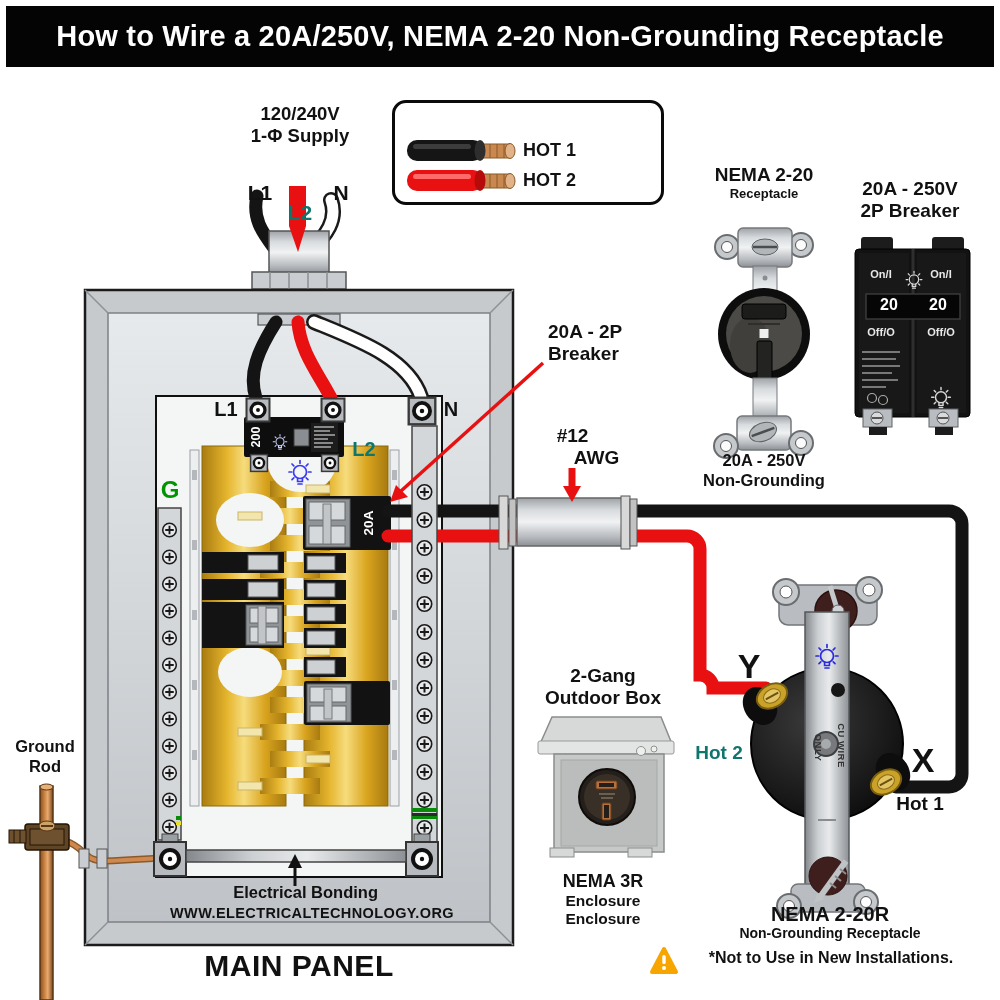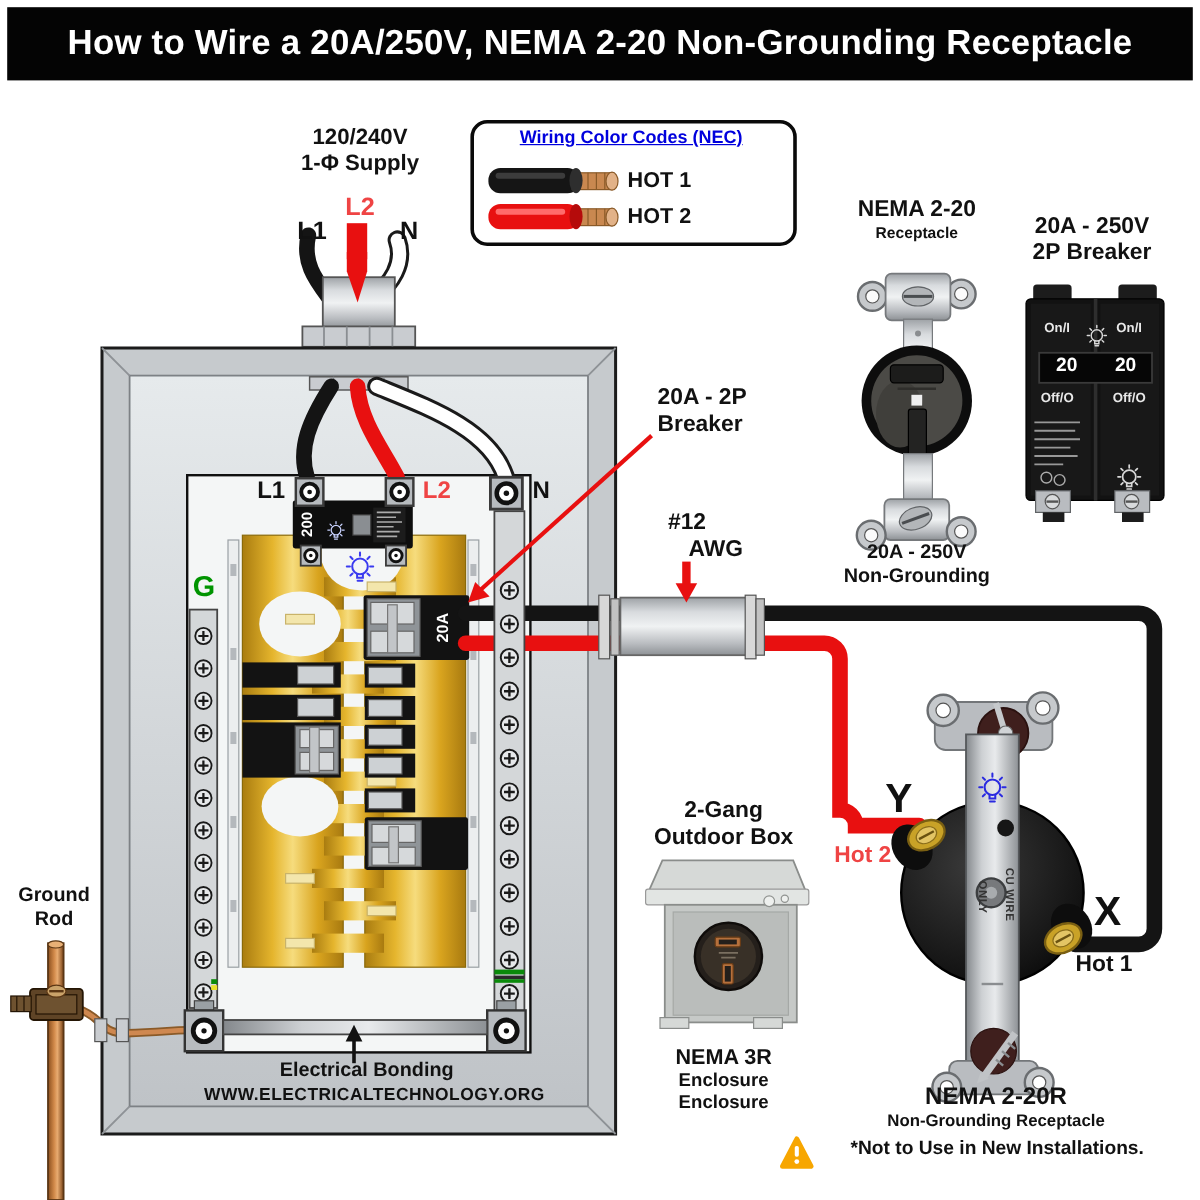--- a/index.html
+++ b/index.html
@@ -1,20 +1,20 @@
 <!DOCTYPE html>
 <html><head>
 <meta charset="utf-8">
 <style>
   html,body{margin:0;padding:0;background:#fff;}
   .stage{position:relative;width:1000px;height:1000px;background:#fff;overflow:hidden;
          font-family:"Liberation Sans",sans-serif;}
   .art{position:absolute;left:0;top:0;}
   .lbl{position:absolute;font-weight:800;color:#111;line-height:1.06;text-align:center;white-space:nowrap;}
-  .red{color:#ef4444;}
+  .red{color:#0f766e;margin-top:40px;}
   .bar{position:absolute;left:6px;top:6px;width:988px;height:61px;background:#040404;
        display:flex;align-items:center;justify-content:center;}
   .title{position:static;font-size:29px;color:#fff;letter-spacing:.2px;}
   .legendbox{position:absolute;left:392px;top:100px;width:266px;height:99px;
              border:3.5px solid #0a0a0a;border-radius:14px;}
   .link{color:#0000dd;text-decoration:underline;font-size:15px;font-weight:700;cursor:pointer;}
   .site{letter-spacing:.4px;}
 </style>
 </head>
 <body>
@@ -411,21 +411,20 @@
   <div class="lbl title">How to Wire a 20A/250V, NEMA 2-20 Non-Grounding Receptacle</div>
 </div>
 
 <div class="lbl" style="left:245px;top:104px;width:110px;font-size:18.5px;">120/240V</div>
 <div class="lbl" style="left:241px;top:126px;width:118px;font-size:18.5px;">1-Φ Supply</div>
 <div class="lbl" style="left:243px;top:182px;width:34px;font-size:21px;">L1</div>
 <div class="lbl red" style="left:283px;top:162px;width:34px;font-size:21px;">L2</div>
 <div class="lbl" style="left:326px;top:182px;width:30px;font-size:21px;">N</div>
 
 <div class="legendbox"></div>
-<div class="lbl link" style="left:400px;top:107px;width:252px;">Wiring Color Codes (NEC)</div>
 <div class="lbl" style="left:523px;top:141px;width:70px;font-size:18px;text-align:left;">HOT 1</div>
 <div class="lbl" style="left:523px;top:171px;width:70px;font-size:18px;text-align:left;">HOT 2</div>
 
 <div class="lbl" style="left:703px;top:165px;width:122px;font-size:19px;">NEMA 2-20</div>
 <div class="lbl" style="left:703px;top:187px;width:122px;font-size:13px;">Receptacle</div>
 <div class="lbl" style="left:699px;top:452px;width:130px;font-size:16.5px;">20A - 250V</div>
 <div class="lbl" style="left:699px;top:472px;width:130px;font-size:16.5px;">Non-Grounding</div>
 
 <div class="lbl" style="left:848px;top:179px;width:124px;font-size:19px;">20A - 250V</div>
 <div class="lbl" style="left:848px;top:201px;width:124px;font-size:19px;">2P Breaker</div>
@@ -442,20 +441,21 @@
 <div class="lbl" style="left:545px;top:448px;width:55px;font-size:19px;margin-left:24px;">AWG</div>
 
 <div class="lbl" style="left:209px;top:399px;width:34px;font-size:20px;">L1</div>
 <div class="lbl red" style="left:346px;top:399px;width:36px;font-size:20px;">L2</div>
 <div class="lbl" style="left:437px;top:399px;width:28px;font-size:20px;">N</div>
 <div class="lbl" style="left:156px;top:477px;width:28px;font-size:24px;color:#009400;">G</div>
 <div class="lbl" style="left:236px;top:429px;width:44px;height:16px;font-size:12.5px;color:#fff;transform:rotate(-90deg);">200</div>
 <div class="lbl" style="left:348px;top:515px;width:44px;height:16px;font-size:13.5px;color:#fff;transform:rotate(-90deg);">20A</div>
 <div class="lbl" style="left:212px;top:884px;width:166px;font-size:16.5px;text-align:right;">Electrical Bonding</div>
 <div class="lbl site" style="left:170px;top:906px;width:260px;font-size:14.5px;font-weight:700;">WWW.ELECTRICALTECHNOLOGY.ORG</div>
+<div class="lbl" style="left:149px;top:950px;width:300px;font-size:30px;letter-spacing:.5px;">MAIN PANEL</div>
 <div class="lbl" style="left:8px;top:738px;width:74px;font-size:16.5px;">Ground</div>
 <div class="lbl" style="left:8px;top:758px;width:74px;font-size:16.5px;">Rod</div>
 
 <div class="lbl" style="left:545px;top:666px;width:116px;font-size:19px;">2-Gang</div>
 <div class="lbl" style="left:540px;top:688px;width:126px;font-size:19px;">Outdoor Box</div>
 <div class="lbl" style="left:548px;top:872px;width:110px;font-size:18px;">NEMA 3R</div>
 <div class="lbl" style="left:552px;top:893px;width:102px;font-size:15.5px;">Enclosure</div>
 <div class="lbl" style="left:552px;top:911px;width:102px;font-size:15.5px;">Enclosure</div>
 
 <div class="lbl" style="left:731px;top:648px;width:36px;font-size:34px;">Y</div>

